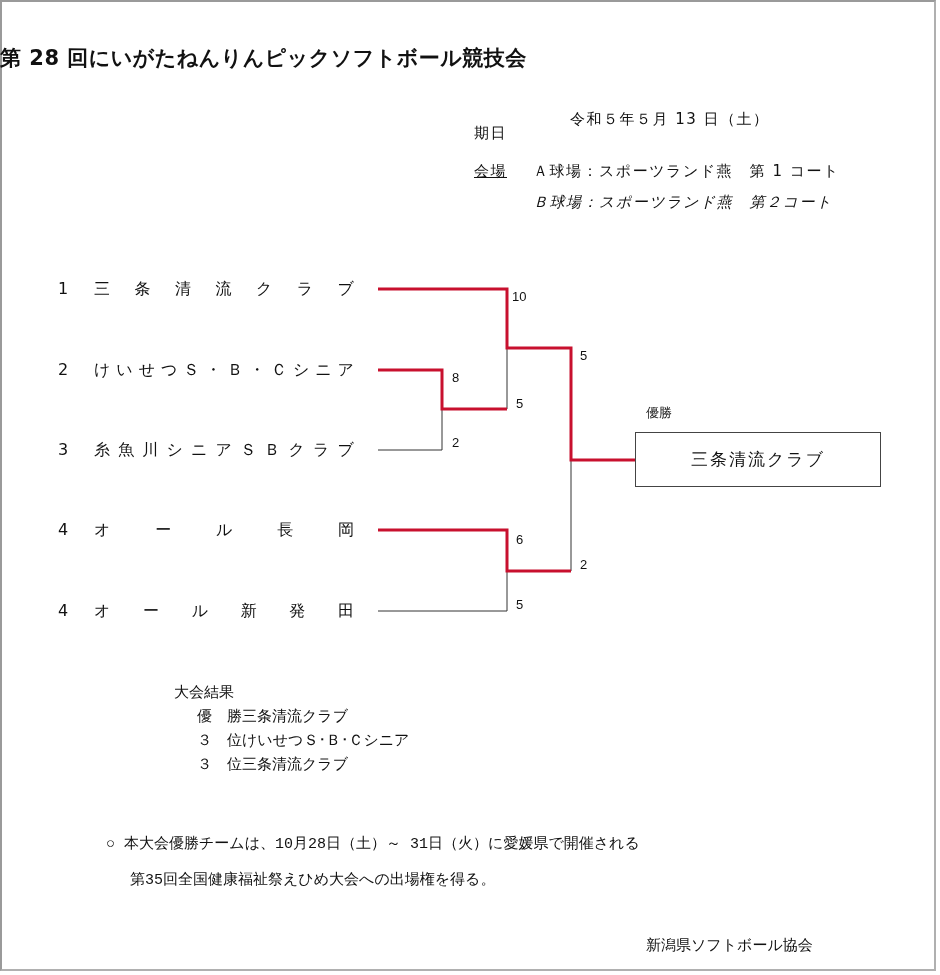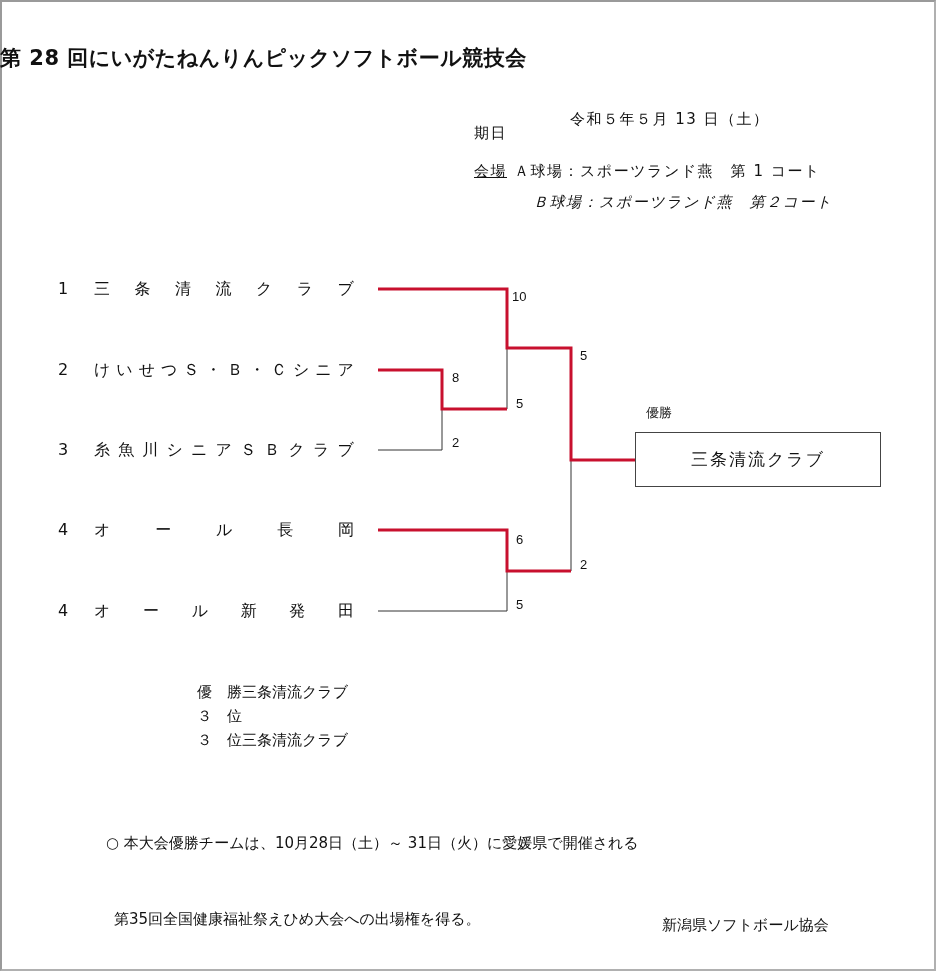--- a/index.html
+++ b/index.html
@@ -16,34 +16,34 @@
     .team .name { position: absolute; left: 36px; top: 0; display: flex; justify-content: space-between; width: 260px; }
     .score { position: absolute; font-family: "Liberation Sans", sans-serif; font-size: 13px; }
     svg.bracket { position: absolute; left: 0; top: 0; }
     .champ-label { position: absolute; left: 646px; top: 404px; font-size: 13px; }
     .champ-box { position: absolute; left: 635px; top: 432px; width: 246px; height: 55px;
                  border: 1px solid #444; box-sizing: border-box; display: flex; align-items: center; justify-content: center;
                  font-size: 17px; letter-spacing: 2px; }
     .results { position: absolute; left: 174px; top: 680px; font-size: 15px; line-height: 24px; }
     .results .row { display: flex; }
     .results .rank { width: 68px; white-space: pre; text-align: right; }
-    .note { position: absolute; font-size: 15px; white-space: pre; }
-    .footer { position: absolute; left: 646px; top: 916px; font-size: 15px; margin-left: 16px; }
+    .note { position: absolute; font-size: 15px; white-space: pre; font-family: Liberation Mono, monospace; }
+    .footer { position: absolute; left: 646px; top: 936px; font-size: 15px; }
   </style>
 </head>
 <body>
 
 <div class="page"></div>
 
 <div class="title">第 28 回にいがたねんりんピックソフトボール競技会</div>
 
 <div class="info" style="left:474px; top:124px;text-align:right;">期日</div>
 <div class="info" style="left:533px; top:110px;margin-left:37px;">令和５年５月 13 日（土）</div>
 <div class="info" style="left:474px; top:162px;text-decoration:underline;">会場</div>
-<div class="info" style="left:514px; top:162px;">Ａ球場：スポーツランド燕　第 1 コート</div>
+<div class="info" style="left:533px; top:162px;">Ａ球場：スポーツランド燕　第 1 コート</div>
 <div class="info" style="left:533px; top:193px;font-style:italic;">Ｂ球場：スポーツランド燕　第２コート</div>
 
 <div class="team" style="top:279px;">
   <span class="seed">1</span>
   <span class="name"><span>三</span><span>条</span><span>清</span><span>流</span><span>ク</span><span>ラ</span><span>ブ</span></span>
 </div>
 <div class="team" style="top:360px;">
   <span class="seed">2</span>
   <span class="name"><span>け</span><span>い</span><span>せ</span><span>つ</span><span>Ｓ</span><span>・</span><span>Ｂ</span><span>・</span><span>Ｃ</span><span>シ</span><span>ニ</span><span>ア</span></span>
 </div>
@@ -84,29 +84,31 @@
 <div class="score" style="left:516px; top:597px;">5</div>
 <div class="score" style="left:580px; top:348px;">5</div>
 <div class="score" style="left:580px; top:557px;">2</div>
 
 <div class="champ-label">優勝</div>
 <div class="champ-box">
   <span>三条清流クラブ</span>
 </div>
 
 <div class="results">
+  <div>大会結果</div>
   <div class="row">
     <span class="rank">優　勝</span>
     <span>三条清流クラブ</span>
   </div>
   <div class="row">
     <span class="rank"> ３　位</span>
+    <span>けいせつＳ･Ｂ･Ｃシニア</span>
   </div>
   <div class="row">
     <span class="rank"> ３　位</span>
     <span>三条清流クラブ</span>
   </div>
 </div>
 
 <div class="note" style="left:106px; top:834px;">○ 本大会優勝チームは、10月28日（土）～ 31日（火）に愛媛県で開催される</div>
-<div class="note" style="left:114px; top:870px;margin-top:40px;">第35回全国健康福祉祭えひめ大会への出場権を得る。</div>
+<div class="note" style="left:130px; top:870px;">第35回全国健康福祉祭えひめ大会への出場権を得る。</div>
 
 <div class="footer">新潟県ソフトボール協会</div>
 
 </body></html>

